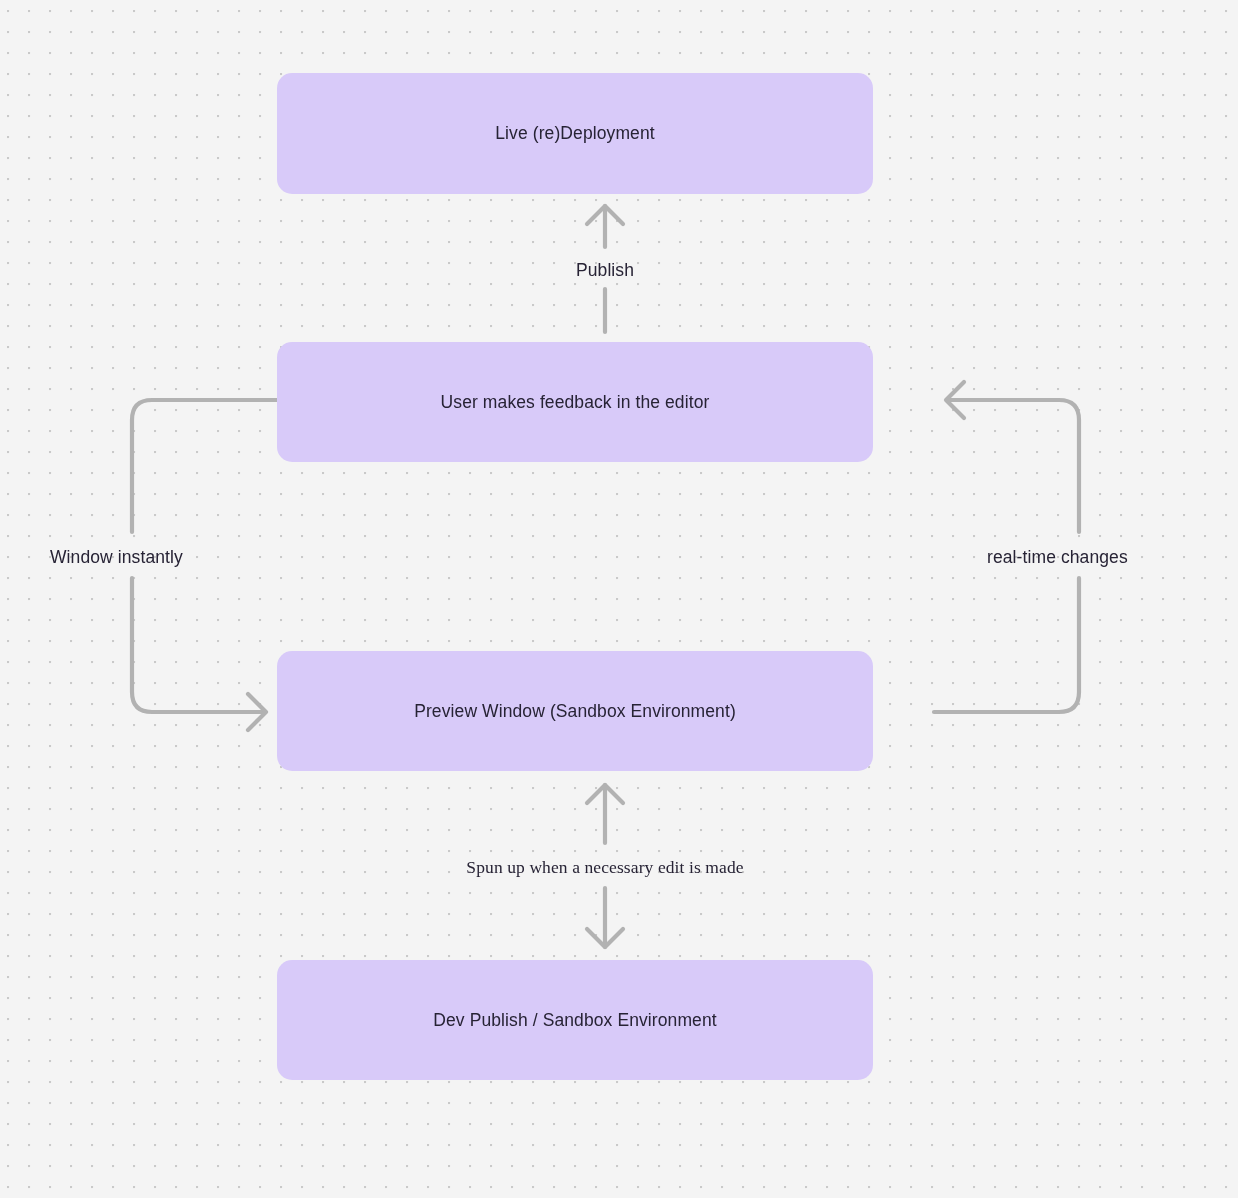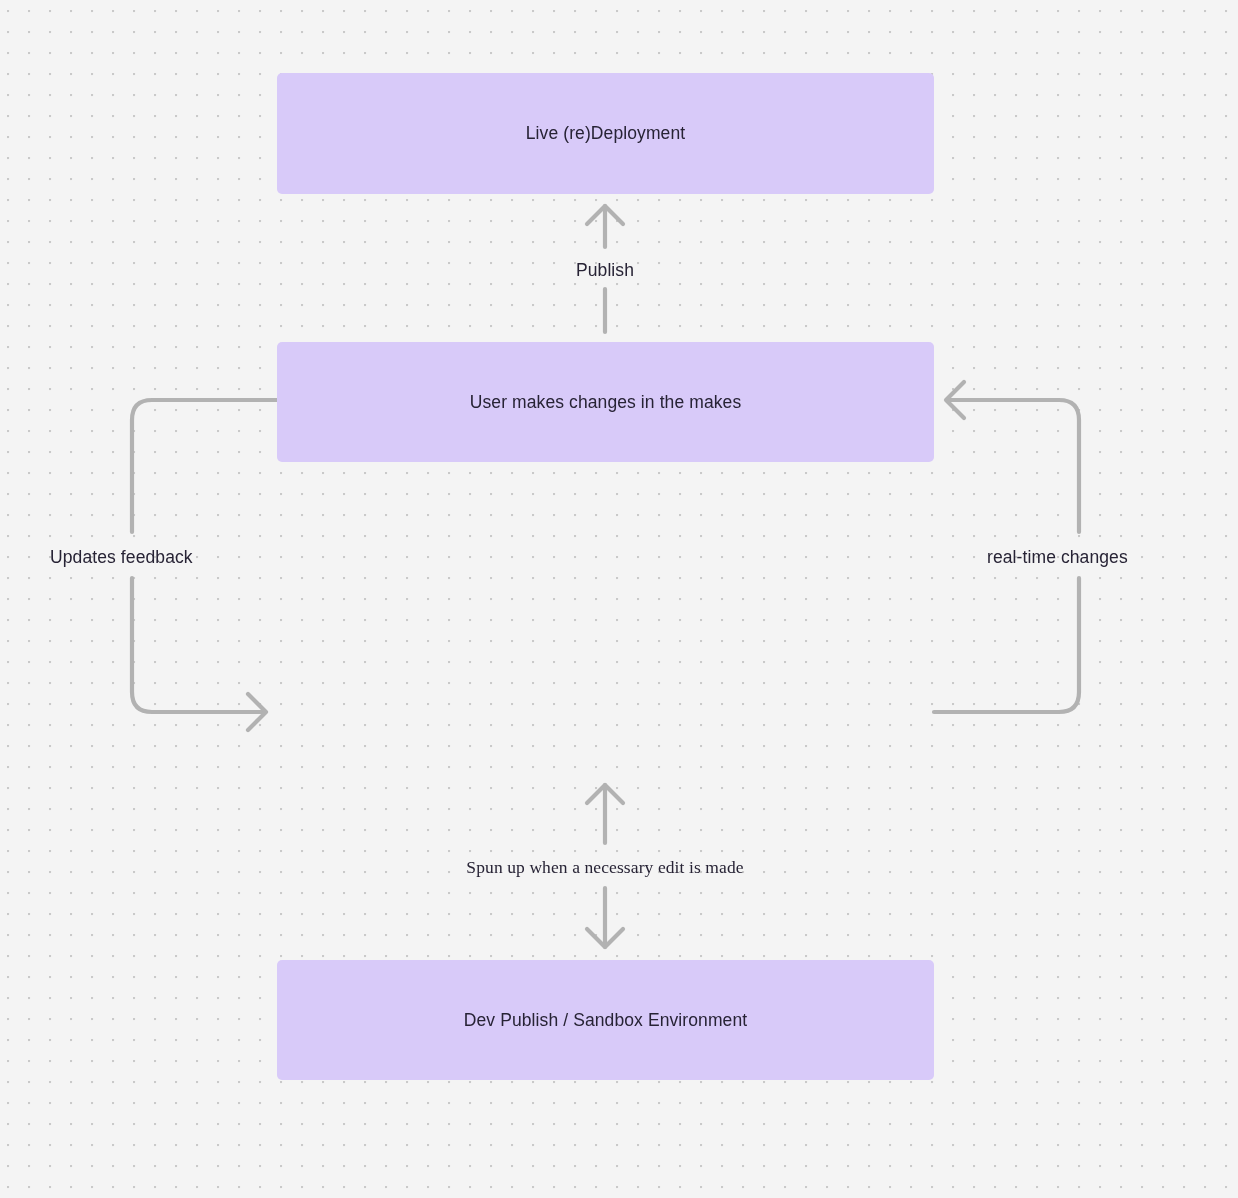--- a/index.html
+++ b/index.html
@@ -40,23 +40,23 @@
     stroke: #b2b2b2;
     stroke-width: 4.2;
     stroke-linecap: round;
     stroke-linejoin: round;
   }
 
   
   .node {
     position: absolute;
     left: 277px;
-    width: 657px;
+    width: 596px;
     background-color: #d8caf9;
-    border-radius: 5px;
+    border-radius: 15px;
     display: flex;
     align-items: center;
     justify-content: center;
     box-sizing: border-box;
   }
   .node-label {
     font-size: 17.5px;
     line-height: 1.3;
     color: #272335;
     letter-spacing: 0.1px;
@@ -119,29 +119,32 @@
       <path class="conn" d="M 605 888 L 605 947"></path>
       <path class="conn" d="M 587 929 L 605 947 L 623 929"></path>
     </g>
   </svg>
 
   <div class="node" id="node-live-deployment">
     <span class="node-label">Live (re)Deployment</span>
   </div>
 
   <div class="node" id="node-user-edits">
-    <span class="node-label">User makes changes in the makes</span>
+    <span class="node-label">User makes feedback in the editor</span>
   </div>
 
+  <div class="node" id="node-preview-window">
+    <span class="node-label">Preview Window (Sandbox Environment)</span>
+  </div>
 
   <div class="node" id="node-dev-server">
     <span class="node-label">Dev Publish / Sandbox Environment</span>
   </div>
 
   <div class="edge-label centered" id="label-publish">Publish</div>
 
-  <div class="edge-label" id="label-updates">Updates feedback</div>
+  <div class="edge-label" id="label-updates">Window instantly</div>
 
   <div class="edge-label" id="label-realtime">real-time changes</div>
 
   <div class="edge-label centered" id="label-spun-up">Spun up when a necessary edit is made</div>
 
 </div>
 
 </body></html>

